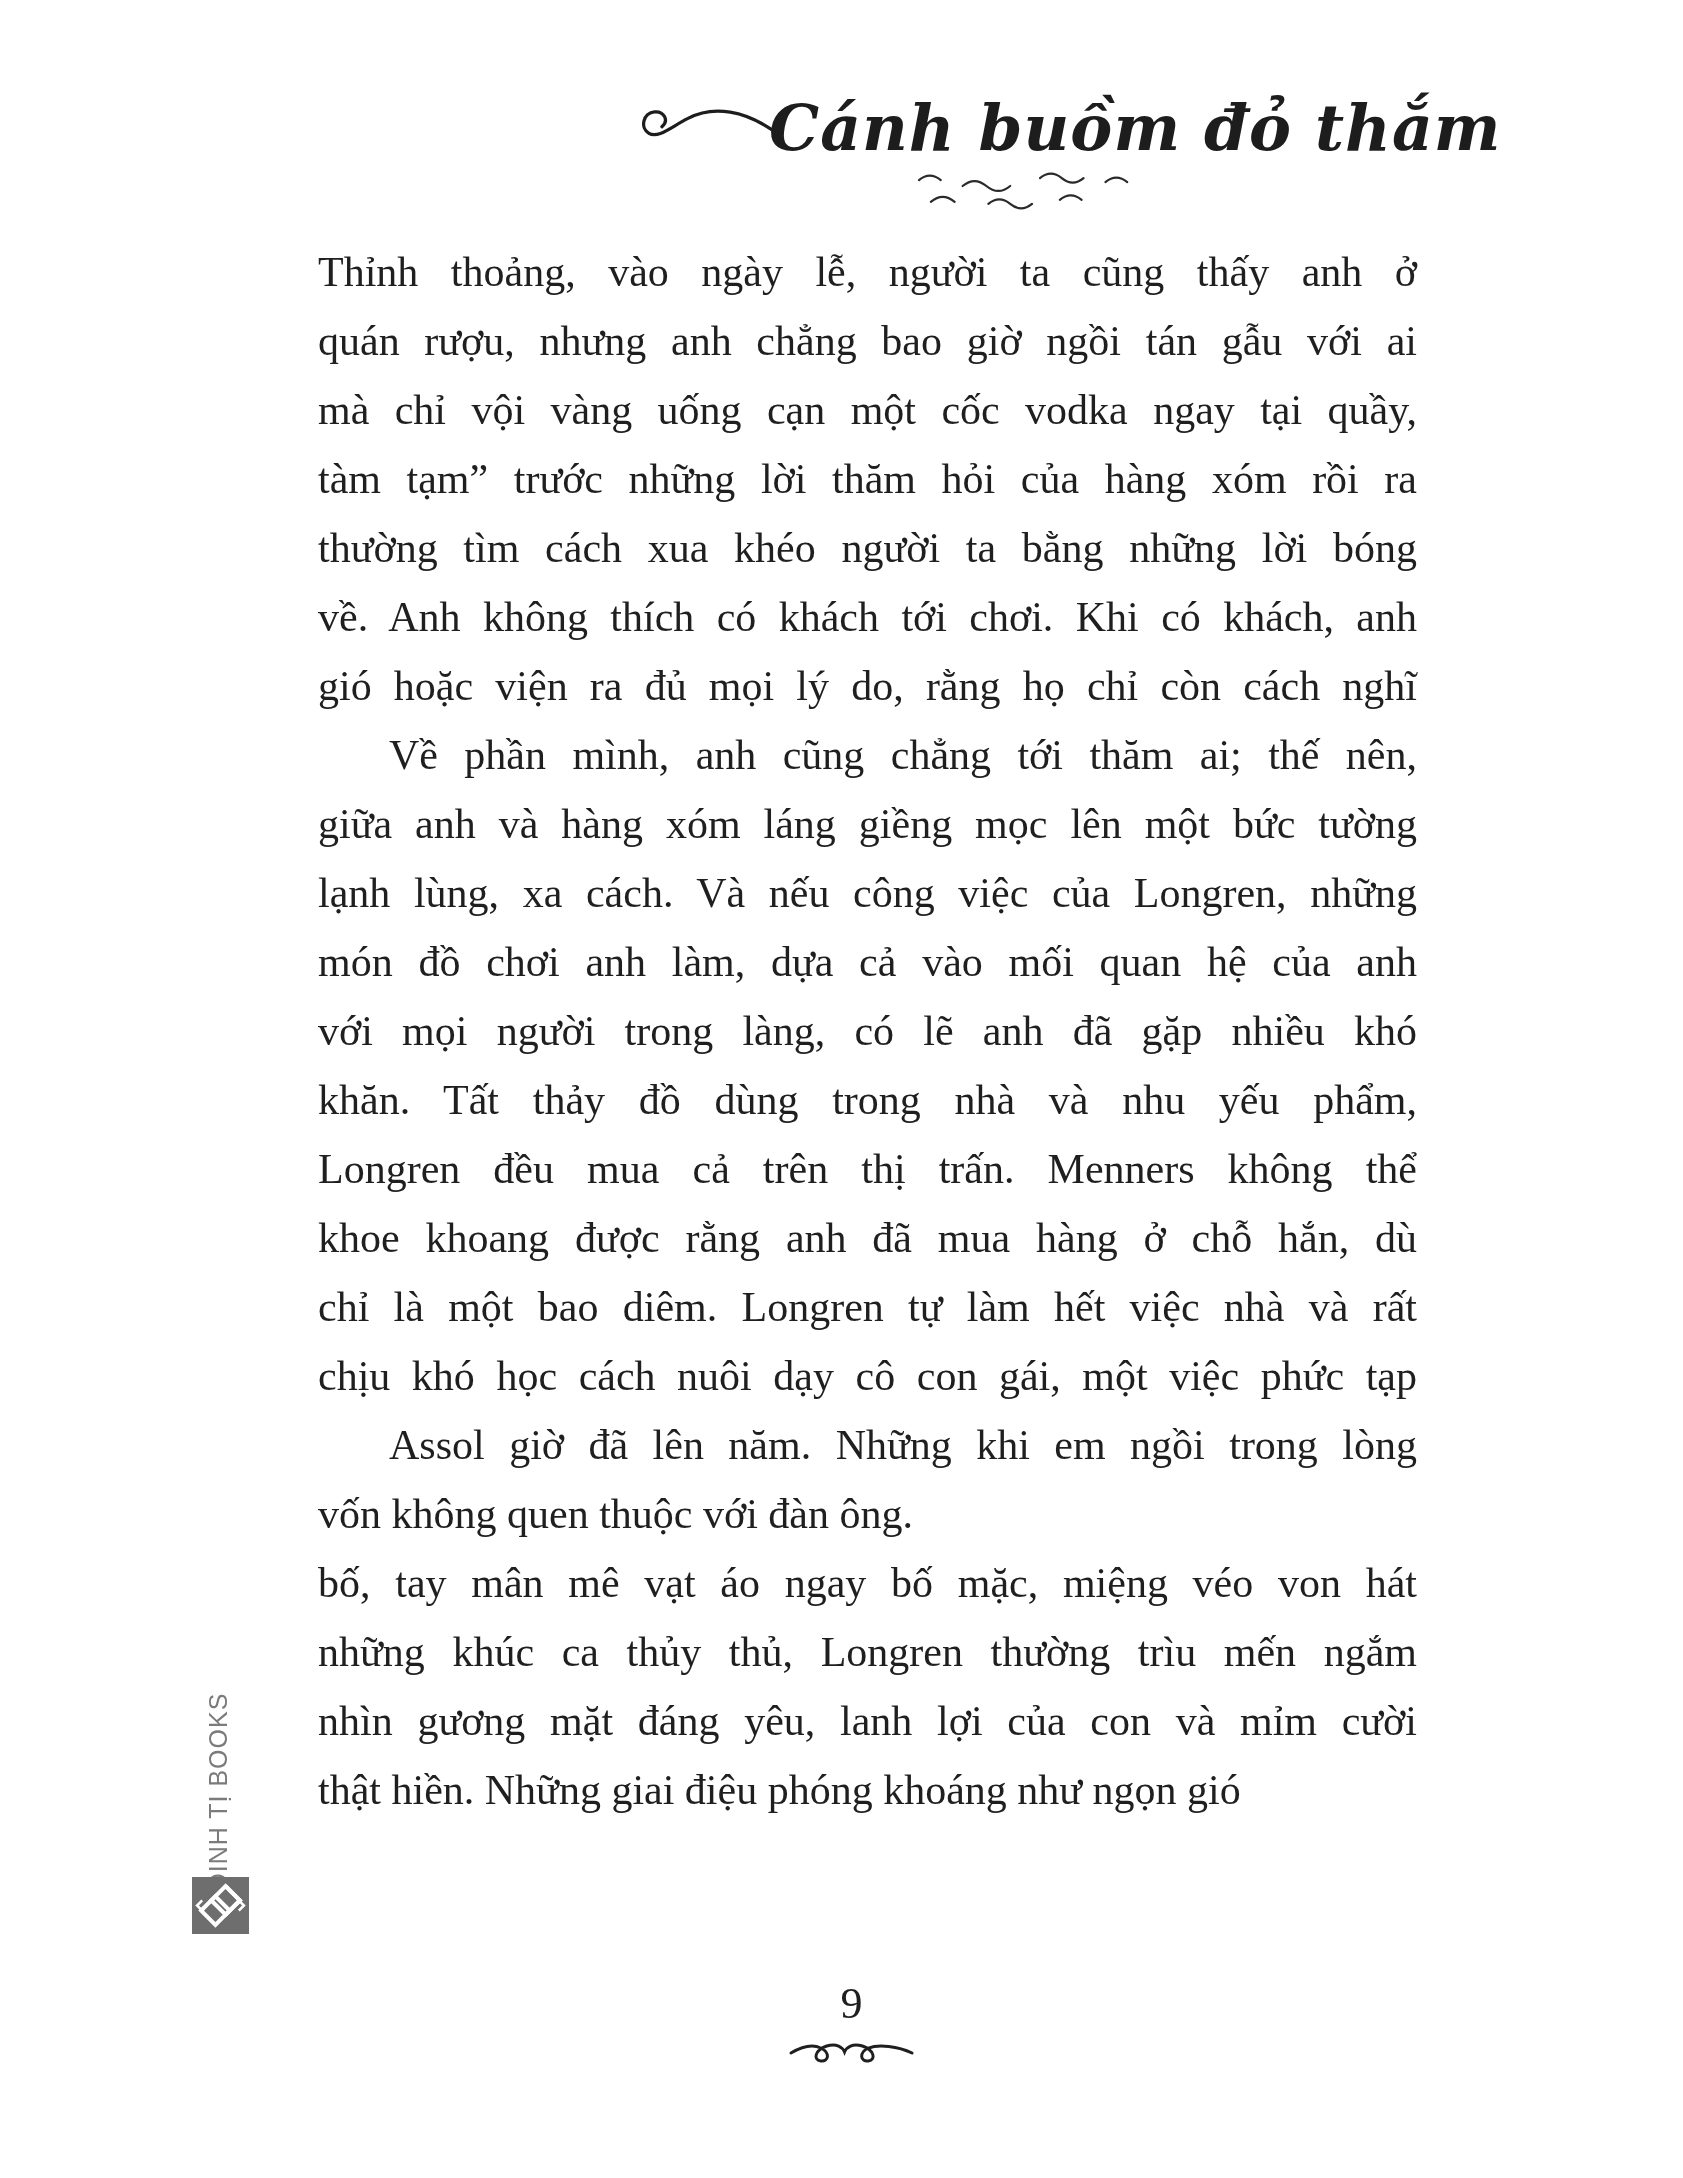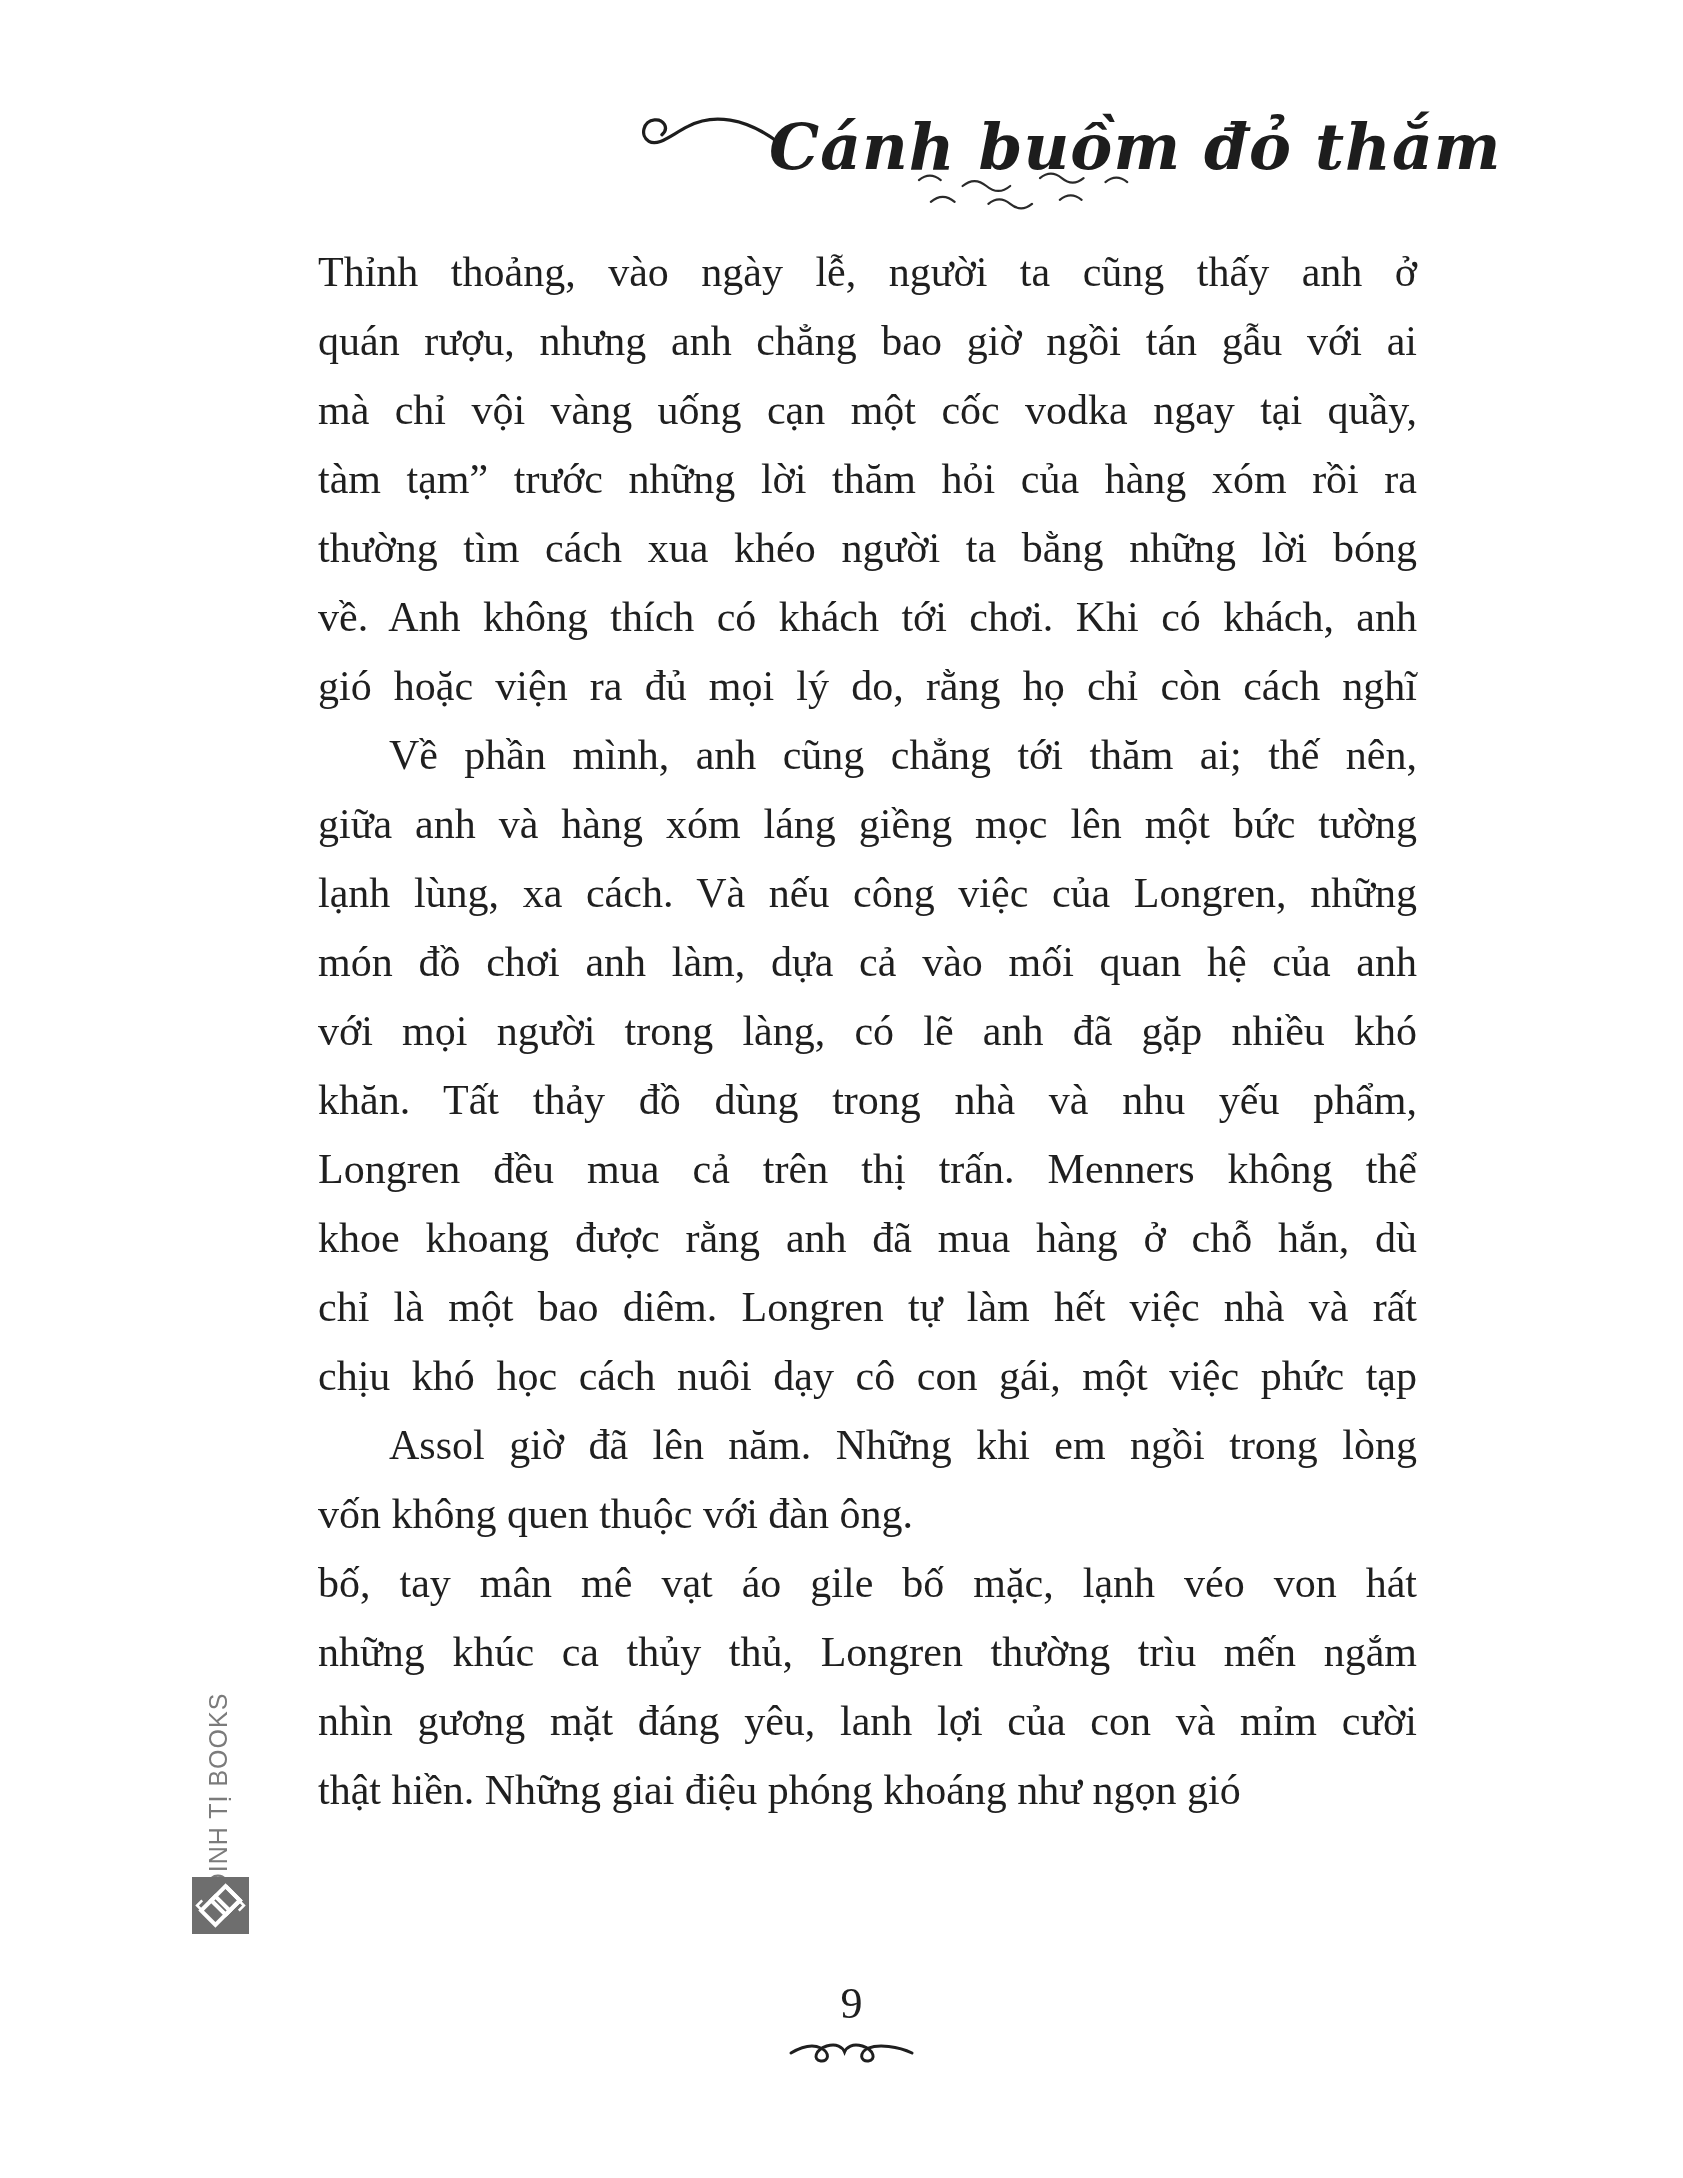--- a/index.html
+++ b/index.html
@@ -3,21 +3,21 @@
 <meta charset="utf-8">
 <style>
   html,body { margin:0; padding:0; background:#e8e8e8; }
   .page {
     position:relative; width:1683px; height:2178px; background:#ffffff;
     margin:0 auto; overflow:hidden;
     font-family:"Liberation Serif", serif; color:#1f1f1f;
   }
 
   
-  .header { position:absolute; left:634px; top:91px; display:flex; align-items:flex-start;margin-top:19px; }
+  .header { position:absolute; left:634px; top:91px; display:flex; align-items:flex-end; }
   .swash-svg { width:149px; height:69px; margin-right:-14px; margin-top:-6px; }
   .header-title {
     font-family:"DejaVu Serif", serif; font-style:italic; font-weight:bold;
     font-size:63px; letter-spacing:1px; color:#1d1d1d; white-space:nowrap;
   }
   .waves-svg { position:absolute; left:911px; top:166px; width:248px; height:44px; }
 
   
   .text-block {
     position:absolute; left:318px; top:238px; width:1099px;
@@ -82,21 +82,21 @@
       <div class="line">lạnh lùng, xa cách. Và nếu công việc của Longren, những</div>
       <div class="line">món đồ chơi anh làm, dựa cả vào mối quan hệ của anh</div>
       <div class="line">với mọi người trong làng, có lẽ anh đã gặp nhiều khó</div>
       <div class="line">khăn. Tất thảy đồ dùng trong nhà và nhu yếu phẩm,</div>
       <div class="line">Longren đều mua cả trên thị trấn. Menners không thể</div>
       <div class="line">khoe khoang được rằng anh đã mua hàng ở chỗ hắn, dù</div>
       <div class="line">chỉ là một bao diêm. Longren tự làm hết việc nhà và rất</div>
       <div class="line">chịu khó học cách nuôi dạy cô con gái, một việc phức tạp</div>
       <div class="line indent">Assol giờ đã lên năm. Những khi em ngồi trong lòng</div>
       <div class="line last">vốn không quen thuộc với đàn ông.</div>
-      <div class="line">bố, tay mân mê vạt áo gile bố mặc, lạnh véo von hát</div>
+      <div class="line">bố, tay mân mê vạt áo ngay bố mặc, miệng véo von hát</div>
       <div class="line">những khúc ca thủy thủ, Longren thường trìu mến ngắm</div>
       <div class="line">nhìn gương mặt đáng yêu, lanh lợi của con và mỉm cười</div>
       <div class="line last">thật hiền. Những giai điệu phóng khoáng như ngọn gió</div>
     </div>
 
   <div class="publisher-rot">
     <span class="publisher-name">ĐINH TỊ BOOKS</span>
   </div>
   <div class="logo-box">
     <svg viewBox="0 0 56 56" width="57" height="57">

